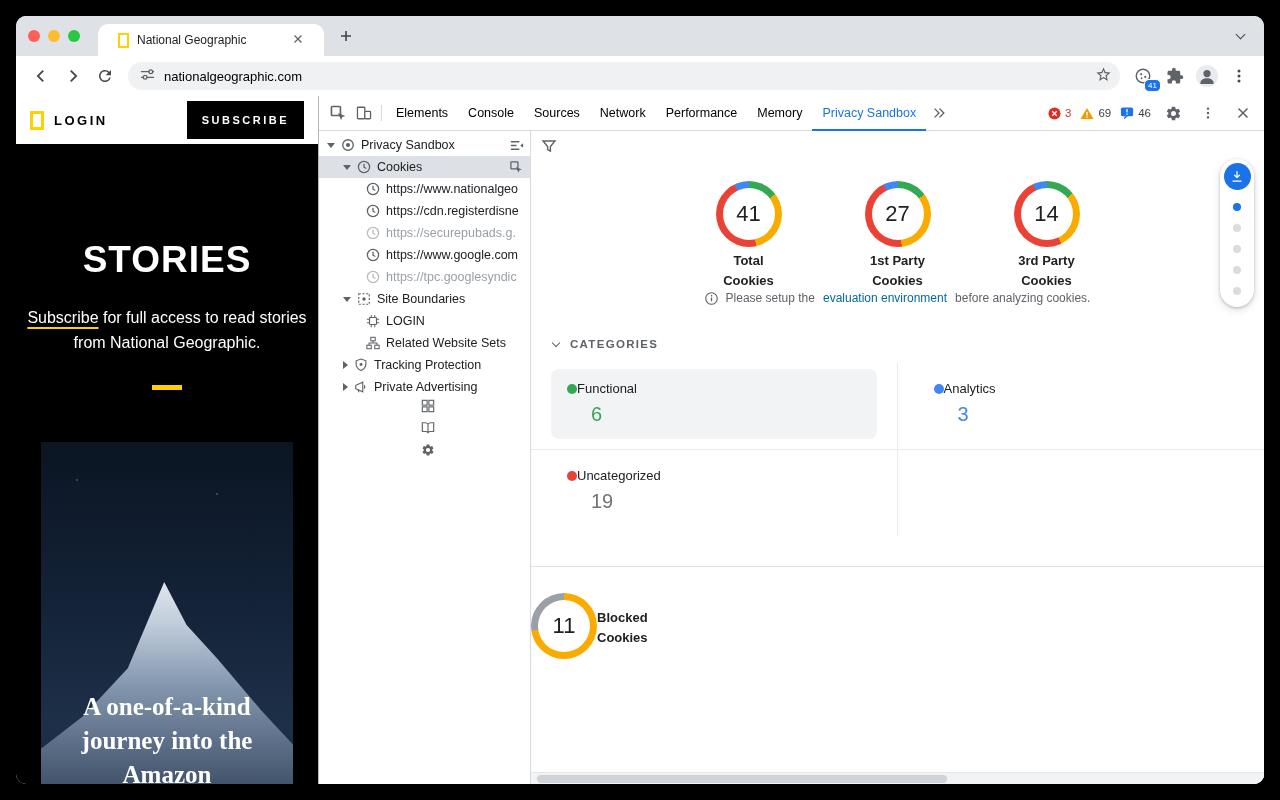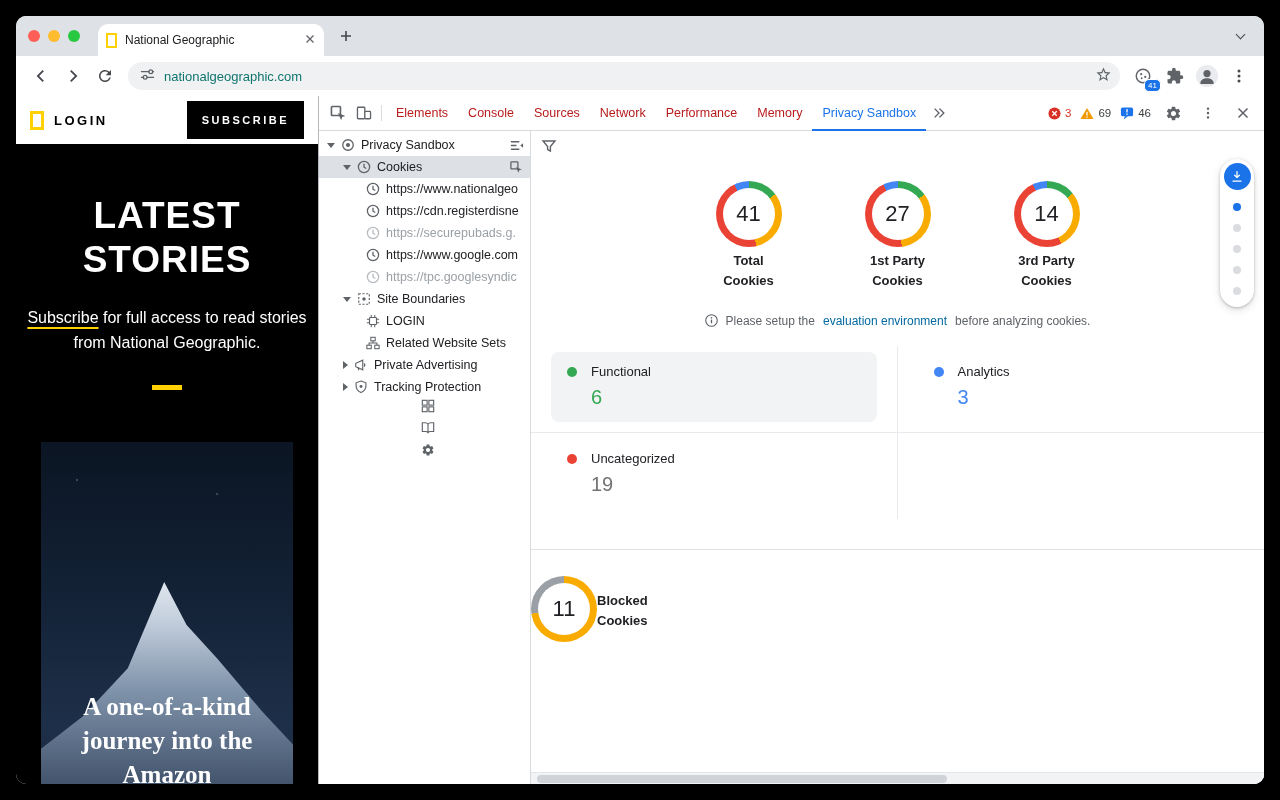--- a/index.html
+++ b/index.html
@@ -8,33 +8,33 @@
 
   .window { position:absolute; left:16px; top:16px; width:1248px; height:768px;
     border-radius:10px; overflow:hidden; background:#fff; display:flex; flex-direction:column;
     box-shadow:0 12px 40px rgba(0,0,0,.6); }
 
   
   .tabstrip { height:40px; background:#dee1e6; display:flex; align-items:center; padding:0 12px; flex:none; }
   .traffic { display:flex; gap:8px; margin-right:10px; }
   .light { width:12px; height:12px; border-radius:50%; }
   .tab { align-self:flex-end; height:32px; width:226px; background:#fff; border-radius:10px 10px 0 0;
-    display:flex; align-items:center; padding:0 8px; gap:8px; margin-left:8px; }
+    display:flex; align-items:center; padding:0 20px; gap:8px; margin-left:8px; }
   .favicon { width:11px; height:15px; border:2.5px solid #ffd100; flex:none; }
   .tab-title { font-size:12px; color:#202124; flex:1; white-space:nowrap; overflow:hidden; }
   .newtab { width:28px; height:28px; margin-left:8px; display:grid; place-items:center; border-radius:50%; }
   .tabsearch { margin-left:auto; width:24px; height:24px; display:grid; place-items:center; }
   .chev { width:7px; height:7px; border-right:1.8px solid #44474a; border-bottom:1.8px solid #44474a; transform:rotate(45deg); margin-top:-3px; }
 
   
   .toolbar { height:40px; background:#fff; display:flex; align-items:center; padding:0 10px; gap:2px; flex:none; }
   .tbtn { width:30px; height:30px; display:grid; place-items:center; border-radius:50%; flex:none; }
   .urlbar { flex:1; height:28px; background:#f0f1f3; border-radius:14px; display:flex; align-items:center;
     padding:0 8px 0 12px; gap:9px; margin:0 6px; min-width:0; }
-  .url-text { font-size:13px; color:#0f766e; flex:1; white-space:nowrap; overflow:hidden; }
+  .url-text { font-size:13px; color:#000000; flex:1; white-space:nowrap; overflow:hidden; }
   .ext { position:relative; }
   .badge { position:absolute; right:-3px; bottom:-1px; background:#1a73e8; color:#fff; font-size:8px;
     line-height:1; padding:1.5px 3px; border-radius:5px; border:1px solid #fff; }
 
   
   .content { flex:1; display:flex; min-height:0; }
 
   
   .webpage { width:302px; flex:none; display:flex; flex-direction:column; background:#000; min-height:0; }
   .site-header { height:48px; background:#fff; display:flex; align-items:center; padding:0 14px; flex:none; }
@@ -65,21 +65,21 @@
     clip-path:polygon(0 100%, 0 42%, 26% 66%, 52% 40%, 78% 70%, 100% 52%, 100% 100%); }
   .caption { position:absolute; top:248px; left:0; right:0; padding:0 16px; z-index:2; text-align:center;
     font-family:"Liberation Serif",serif; font-size:25px; line-height:1.36; font-weight:700; color:#fff; }
 
   
   .devtools { flex:1; display:flex; flex-direction:column; border-left:1px solid #b4b8bd; min-width:0; background:#fff; }
   .dt-toolbar { height:35px; flex:none; display:flex; align-items:center; border-bottom:1px solid #d8dbde;
     padding:0 6px; }
   .dt-ibtn { width:26px; height:26px; display:grid; place-items:center; flex:none; }
   .dt-sep { width:1px; height:16px; background:#d8dbde; margin:0 4px; flex:none; }
-  .dt-tab { padding:0 10px; font-size:12.5px; color:#b91c1c; height:35px; display:flex; align-items:center; white-space:nowrap; }
+  .dt-tab { padding:0 10px; font-size:12.5px; color:#000000; height:35px; display:flex; align-items:center; white-space:nowrap; }
   .dt-tab.active { color:#1a73e8; box-shadow:inset 0 -2px 0 #1a73e8; }
   .dt-right { margin-left:auto; display:flex; align-items:center; gap:9px; padding-right:2px; }
   .count { display:flex; align-items:center; gap:4px; font-size:11.5px; color:#3c4043; }
   .count.err { color:#d93025; }
 
   .dt-body { flex:1; display:flex; min-height:0; }
 
   
   .dt-tree { width:212px; flex:none; border-right:1px solid #d8dbde; padding-top:3px; overflow:hidden;
     font-size:12.5px; color:#202124; }
@@ -98,35 +98,35 @@
 
   
   .dt-main { flex:1; position:relative; min-width:0; overflow:hidden; background:#fff; }
   .funnel { position:absolute; top:7px; left:10px; }
   .donut-row { display:flex; justify-content:center; gap:57px; margin-top:50px; }
   .donut-block { display:flex; flex-direction:column; align-items:center; width:92px; }
   .donut { width:66px; height:66px; border-radius:50%; display:grid; place-items:center; }
   .donut-inner { width:52px; height:52px; border-radius:50%; background:#fff; display:grid; place-items:center;
     font-size:22px; color:#202124; }
   .donut-label { margin-top:4px; text-align:center; font-size:13px; font-weight:600; color:#202124; line-height:1.55; }
-  .note { margin-top:23px; display:flex; justify-content:center; align-items:flex-start; gap:8px;
+  .note { display:flex; justify-content:center; align-items:flex-end; gap:8px;
     font-size:12px; color:#5f6368; }
   .note .link { color:#0369a1; }
   .cat-section { margin-top:18px; }
   .cat-header { display:flex; align-items:center; gap:11px; padding:15px 22px 13px; color:#5f6368;
     font-size:11.5px; font-weight:700; letter-spacing:1.3px; }
   .chev-sm { width:6px; height:6px; border-right:1.8px solid #5f6368; border-bottom:1.8px solid #5f6368;
     transform:rotate(45deg); margin-top:-3px; }
   .cat-grid { display:grid; grid-template-columns:1fr 1fr; }
   .cat-cell { padding:6px 20px 10px; }
   .cat-grid .cat-cell:nth-child(-n+2) { border-bottom:1px solid #e8eaed; }
   .cat-grid .cat-cell:nth-child(odd) { border-right:1px solid #e8eaed; }
   .cat-inner { border-radius:8px; padding:12px 16px 13px; }
   .cat-inner.highlight { background:#f1f3f4; }
-  .cat-top { display:flex; align-items:center; gap:14px; }
+  .cat-top { display:flex; align-items:center; }
   .dot { width:10px; height:10px; border-radius:50%; flex:none; }
   .cat-name { font-size:13px; color:#202124; font-weight:500; }
   .cat-count { margin-left:24px; margin-top:7px; font-size:20px; }
   .section-divider { height:1px; background:#e0e2e5; margin-top:30px; }
   .blocked-block { display:flex; flex-direction:row; align-items:center; margin-top:26px; }
 
   .float-toolbar { position:absolute; top:28px; right:10px; width:34px; background:#fff; border-radius:17px;
     box-shadow:0 1px 3px rgba(60,64,67,.3), 0 3px 8px rgba(60,64,67,.15);
     display:flex; flex-direction:column; align-items:center; padding:4px 0 12px; gap:13px; }
   .dl-btn { width:27px; height:27px; border-radius:50%; background:#1a73e8; display:grid; place-items:center; }
@@ -230,21 +230,21 @@
   <div class="content">
 
     <div class="webpage">
       <div class="site-header">
         <span class="ng-logo"></span>
         <span class="login">LOGIN</span>
         <button class="subscribe">SUBSCRIBE</button>
       </div>
       <div class="site-body">
         <h1 class="headline">
-          <span>LATEST</span><br>
+          <br>
           <span>STORIES</span>
         </h1>
         <p class="promo"><span class="sub-link">Subscribe</span><span> for full access to read stories from National Geographic.</span></p>
         <div class="ybar"></div>
         <div class="hero">
           <div class="mountain"></div>
           <div class="ridge"></div>
           <div class="caption">A one-of-a-kind journey into the Amazon</div>
         </div>
       </div>
@@ -437,36 +437,36 @@
                   <path d="M8 5.5V8M3.5 10.5V8h9v2.5" fill="none" stroke="#5f6368" stroke-width="1.2"></path>
                 </svg>
             </span>
             <span class="lbl">Related Website Sets</span>
           </div>
 
           <div class="trow ind1">
             <span class="caret-r"></span>
             <span class="ticon">
               <svg width="14" height="14" viewBox="0 0 16 16">
+                  <path d="M8 1.2l5.6 2v3.6c0 3.6-2.3 6-5.6 7.6-3.3-1.6-5.6-4-5.6-7.6V3.2l5.6-2z" fill="none" stroke="#5f6368" stroke-width="1.3"></path>
+                  <circle cx="8" cy="7.5" r="1.7" fill="#5f6368"></circle>
+                </svg>
+            </span>
+            <span class="lbl">Tracking Protection</span>
+          </div>
+
+          <div class="trow ind1">
+            <span class="caret-r"></span>
+            <span class="ticon">
+              <svg width="14" height="14" viewBox="0 0 16 16">
                   <path d="M2 10V6l8-3.5v11L2 10z" fill="none" stroke="#5f6368" stroke-width="1.3"></path>
                   <path d="M11.5 6.2a2.6 2.6 0 0 1 0 3.6M4.5 10.5l1 3.5" fill="none" stroke="#5f6368" stroke-width="1.3"></path>
                 </svg>
             </span>
             <span class="lbl">Private Advertising</span>
-          </div>
-
-          <div class="trow ind1">
-            <span class="caret-r"></span>
-            <span class="ticon">
-              <svg width="14" height="14" viewBox="0 0 16 16">
-                  <path d="M8 1.2l5.6 2v3.6c0 3.6-2.3 6-5.6 7.6-3.3-1.6-5.6-4-5.6-7.6V3.2l5.6-2z" fill="none" stroke="#5f6368" stroke-width="1.3"></path>
-                  <circle cx="8" cy="7.5" r="1.7" fill="#5f6368"></circle>
-                </svg>
-            </span>
-            <span class="lbl">Tracking Protection</span>
           </div>
 
           <div class="trow ind0b">
             <span class="ticon">
               <svg width="14" height="14" viewBox="0 0 16 16">
                   <rect x="1.5" y="1.5" width="5.5" height="5.5" fill="none" stroke="#5f6368" stroke-width="1.3"></rect>
                   <rect x="9" y="1.5" width="5.5" height="5.5" fill="none" stroke="#5f6368" stroke-width="1.3"></rect>
                   <rect x="1.5" y="9" width="5.5" height="5.5" fill="none" stroke="#5f6368" stroke-width="1.3"></rect>
                   <rect x="9" y="9" width="5.5" height="5.5" fill="none" stroke="#5f6368" stroke-width="1.3"></rect>
                 </svg>
@@ -537,20 +537,24 @@
                 <circle cx="7" cy="7" r="6.2" fill="none" stroke="#5f6368" stroke-width="1.2"></circle>
                 <rect x="6.3" y="6" width="1.4" height="4" fill="#5f6368"></rect>
                 <circle cx="7" cy="4" r="0.9" fill="#5f6368"></circle>
               </svg>
             <span>Please setup the </span>
               <span class="link">evaluation environment</span>
               <span> before analyzing cookies.</span>
           </div>
 
           <div class="cat-section">
+            <div class="cat-header">
+              <span class="chev-sm"></span>
+              <span>CATEGORIES</span>
+            </div>
             <div class="cat-grid">
 
               <div class="cat-cell">
                 <div class="cat-inner highlight">
                   <div class="cat-top">
                     <span class="dot" style="background: rgb(52, 168, 83);"></span>
                     <span class="cat-name">Functional</span>
                   </div>
                   <div class="cat-count" style="color: rgb(52, 168, 83);">6</div>
                 </div>

